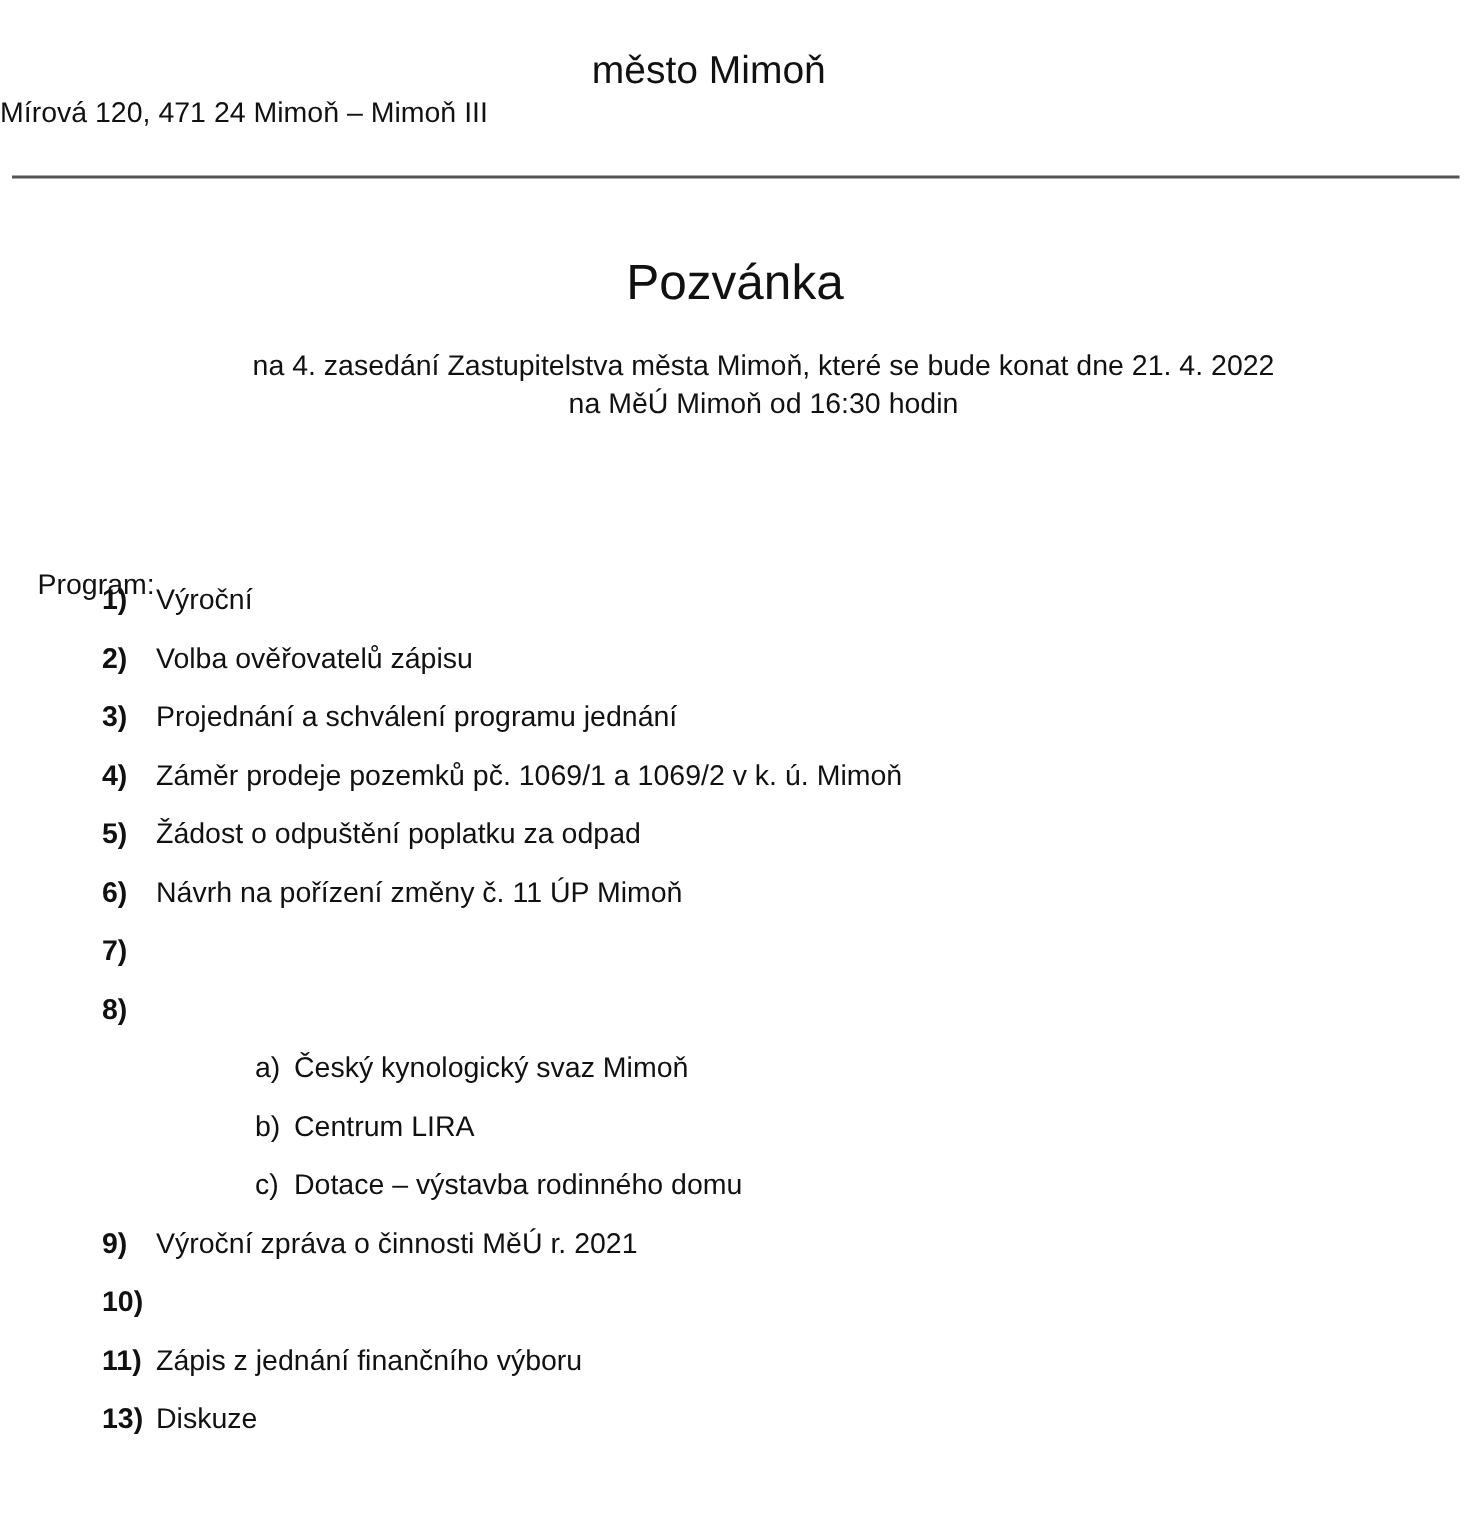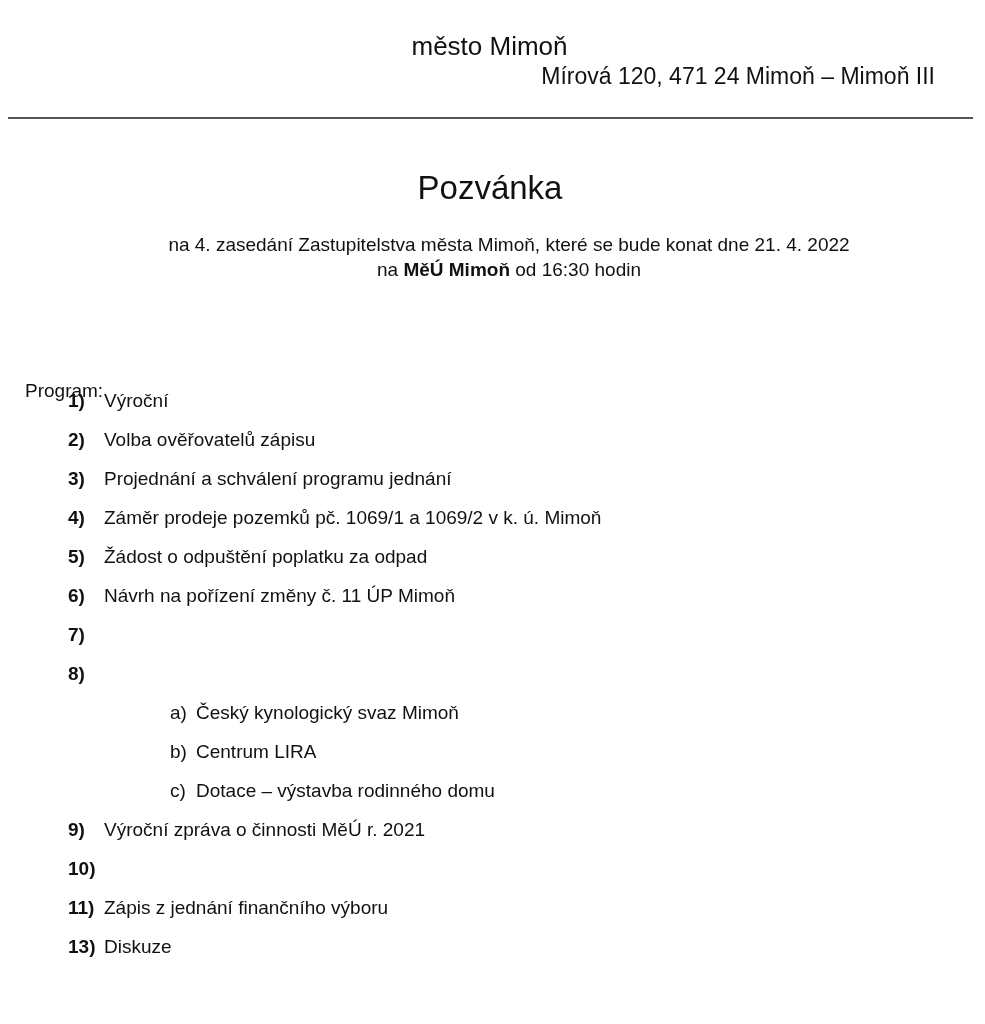--- a/index.html
+++ b/index.html
@@ -16,29 +16,28 @@
       color: #111111;
     }
     .org-name {
       position: absolute;
       left: 0;
       width: 945px;
       top: 30px;
       text-align: center;
       font-size: 26px;
       line-height: 32px;
-      padding-left: 17px;
     }
     .org-address {
       position: absolute;
       left: 0;
       width: 935px;
       top: 64px;
-      text-align: right;
-      font-size: 23px;
+      text-align: left;
+      font-size: 19px;
       line-height: 24px;
     }
     .header-rule {
       position: absolute;
       left: 8px;
       width: 965px;
       top: 117px;
       height: 0;
       border-top: 2px solid #555555;
     }
@@ -54,21 +53,21 @@
     .intro {
       position: absolute;
       left: 0;
       width: 985px;
       top: 232px;
       text-align: center;
       font-size: 19px;
       line-height: 25px;
     }
     .intro .line { display: block; padding-left: 33px; }
-    .intro strong { font-weight: bold; }
+    .intro strong { font-weight: normal; }
     .program-label {
       position: absolute;
       left: 25px;
       top: 339px;
       font-size: 19px;
       line-height: 24px;
       margin-top: 40px;
     }
     .program-list {
       position: absolute;

